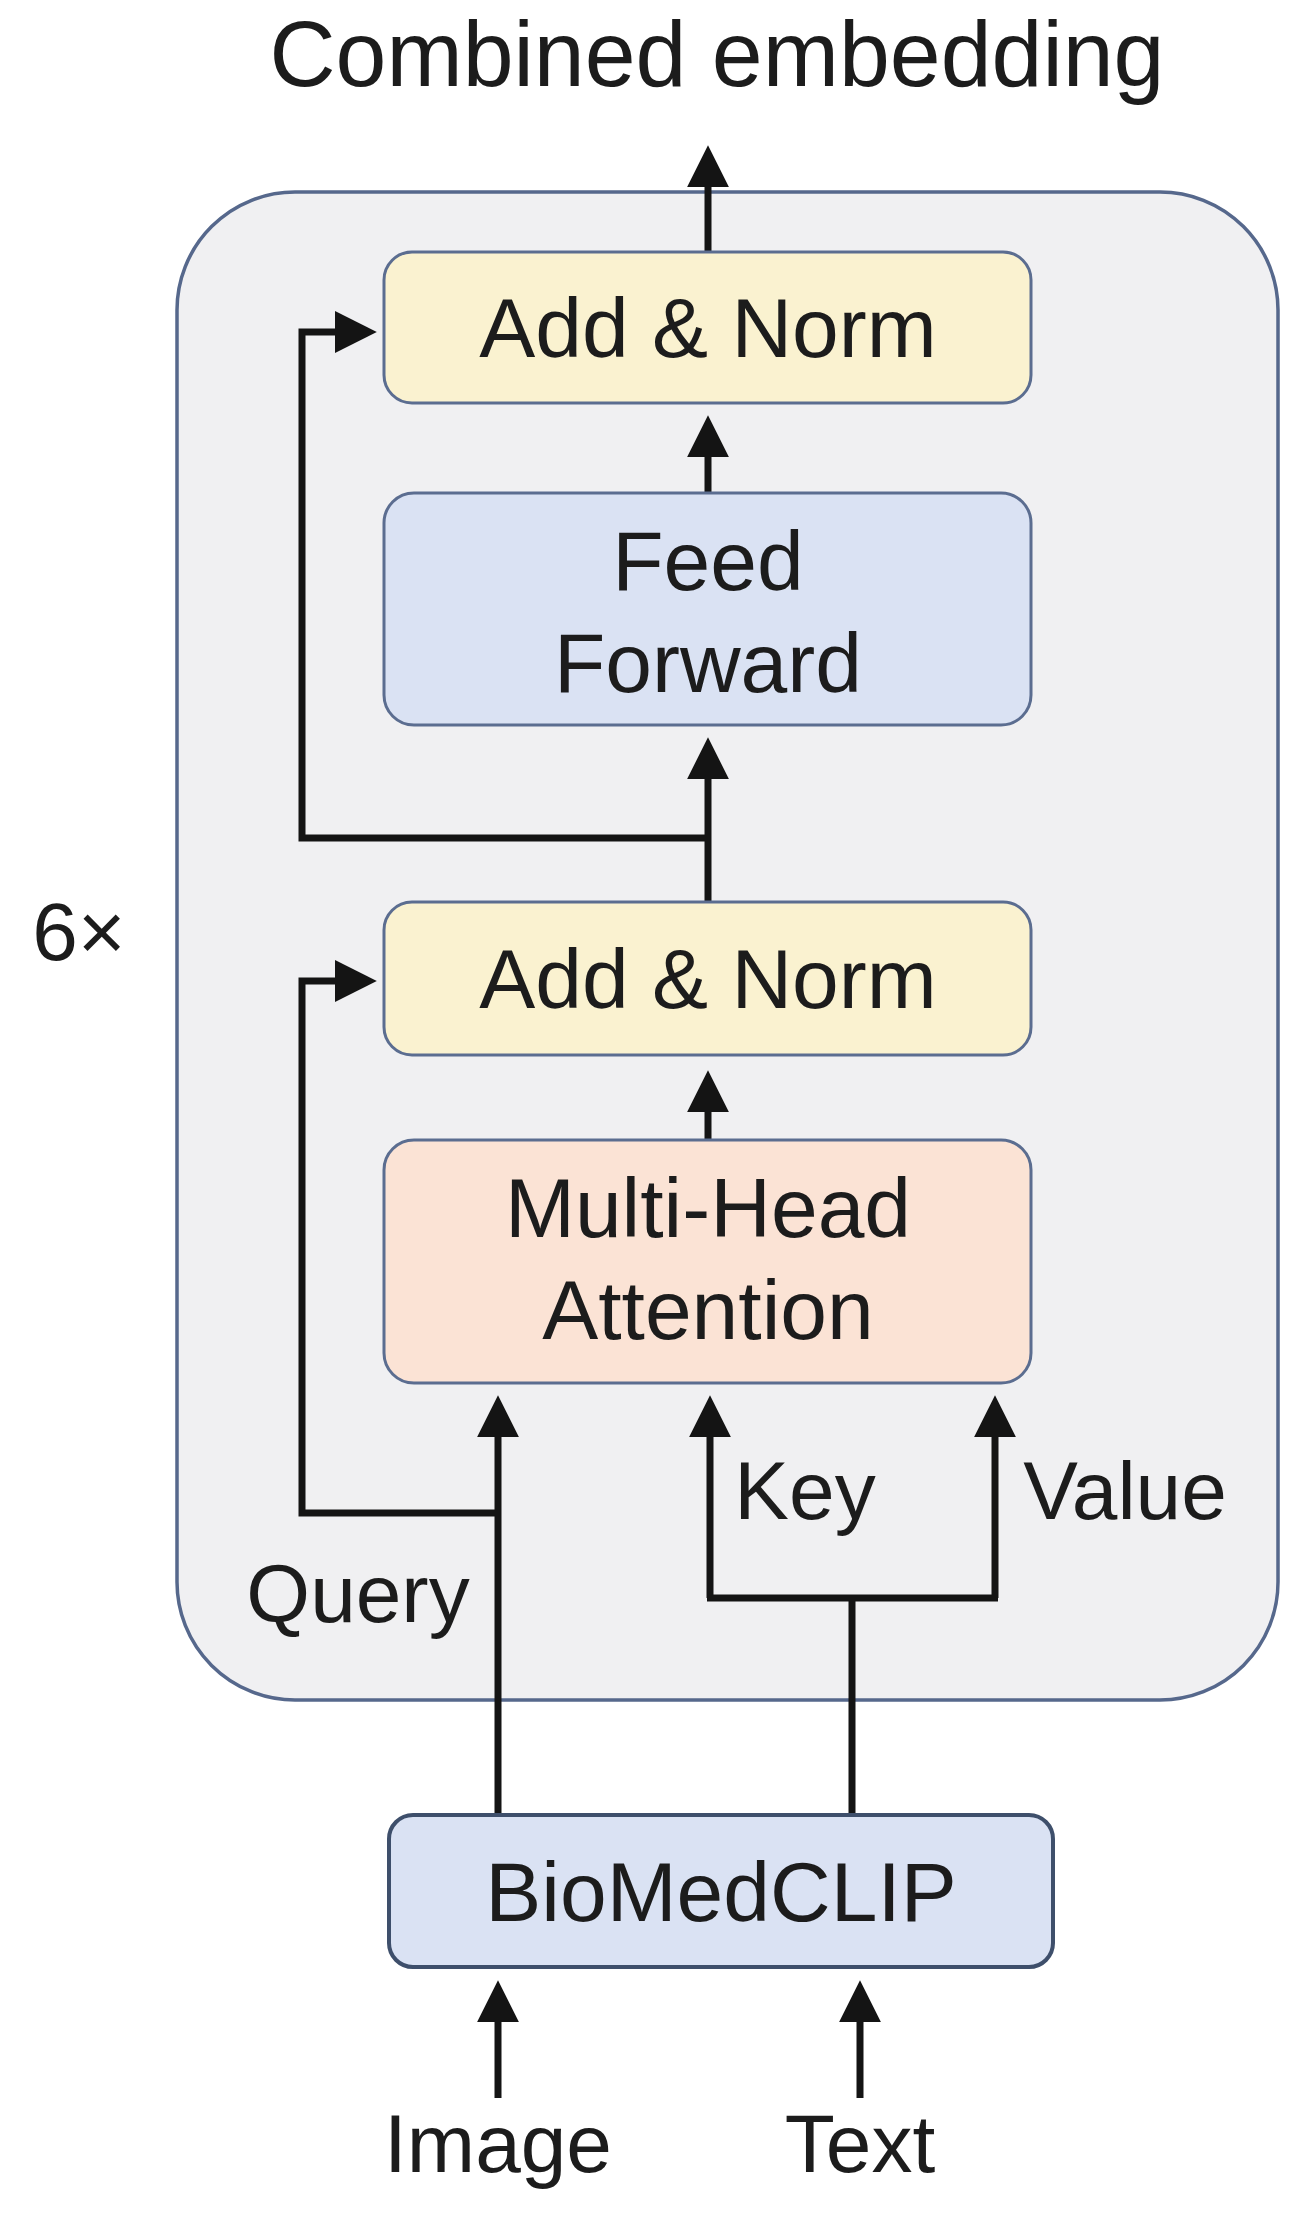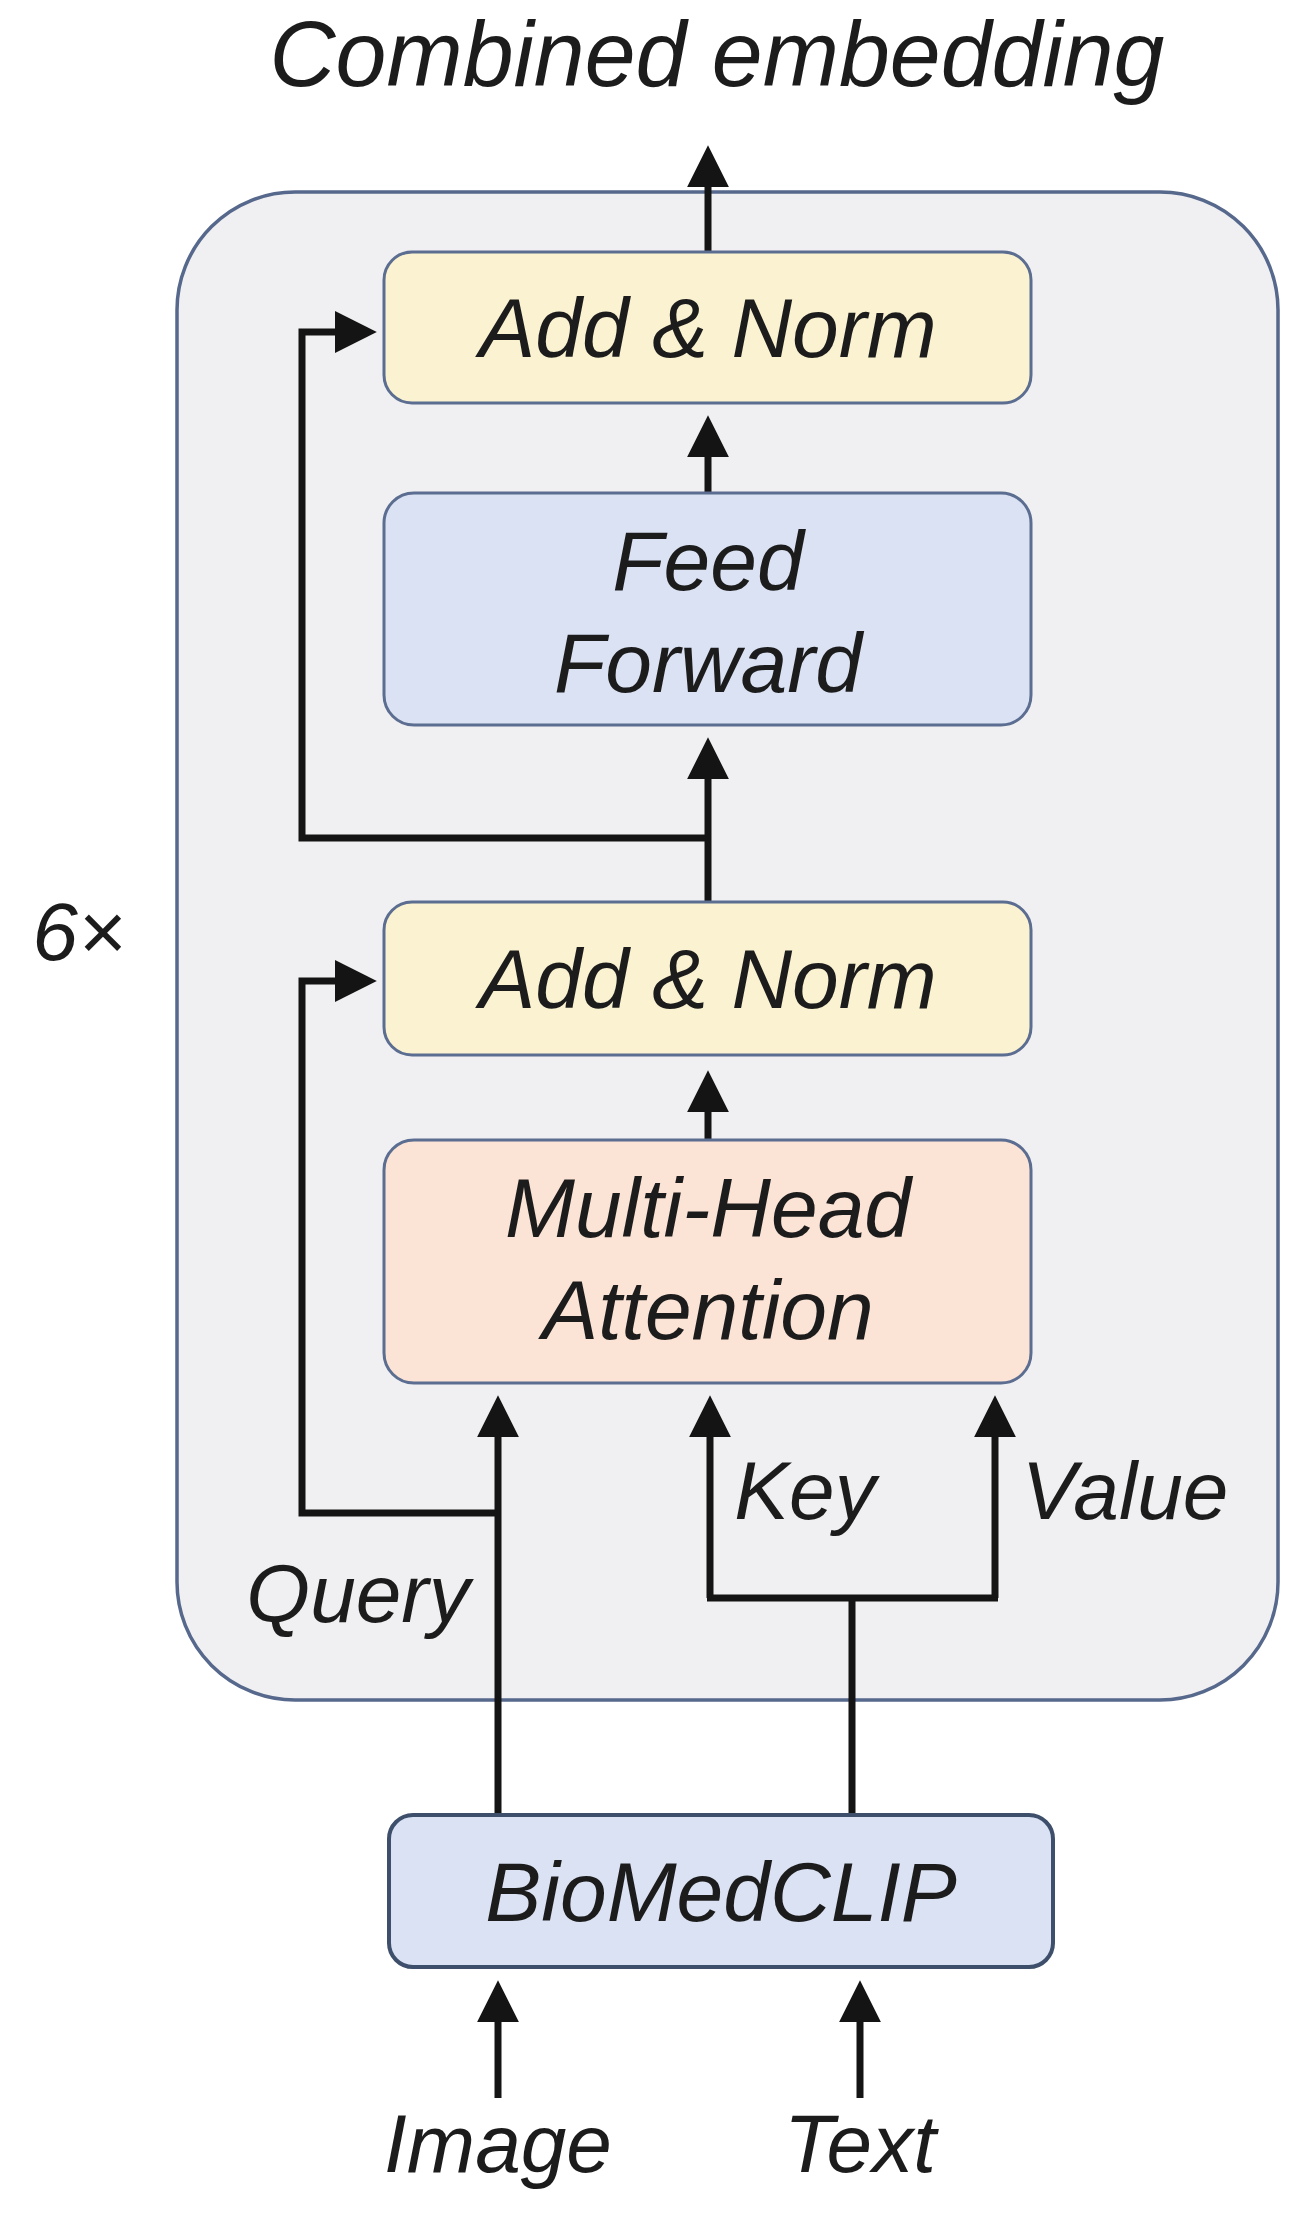--- a/index.html
+++ b/index.html
@@ -1,16 +1,16 @@
 <!DOCTYPE html>
 <html><head>
 <meta charset="utf-8">
 <style>
   html,body{margin:0;padding:0;background:#ffffff;}
-  .stage{width:1172px;height:2227px;position:relative;background:#ffffff;font-style:italic;}
+  .stage{width:1172px;height:2227px;position:relative;background:#ffffff;}
   text{font-family:"Liberation Sans","DejaVu Sans",sans-serif;fill:#1c1c1c;}
   .lbl{text-anchor:middle;}
   .t-title{font-size:92px;}
   .t-box{font-size:84px;}
   .t-side{font-size:82px;}
   .conn{stroke:#141414;stroke-width:7;fill:none;}
   .blockrect{stroke-width:3;}
   .container-rect{stroke-width:3.5;}
   .biomed-rect{stroke-width:4;}
 </style>

